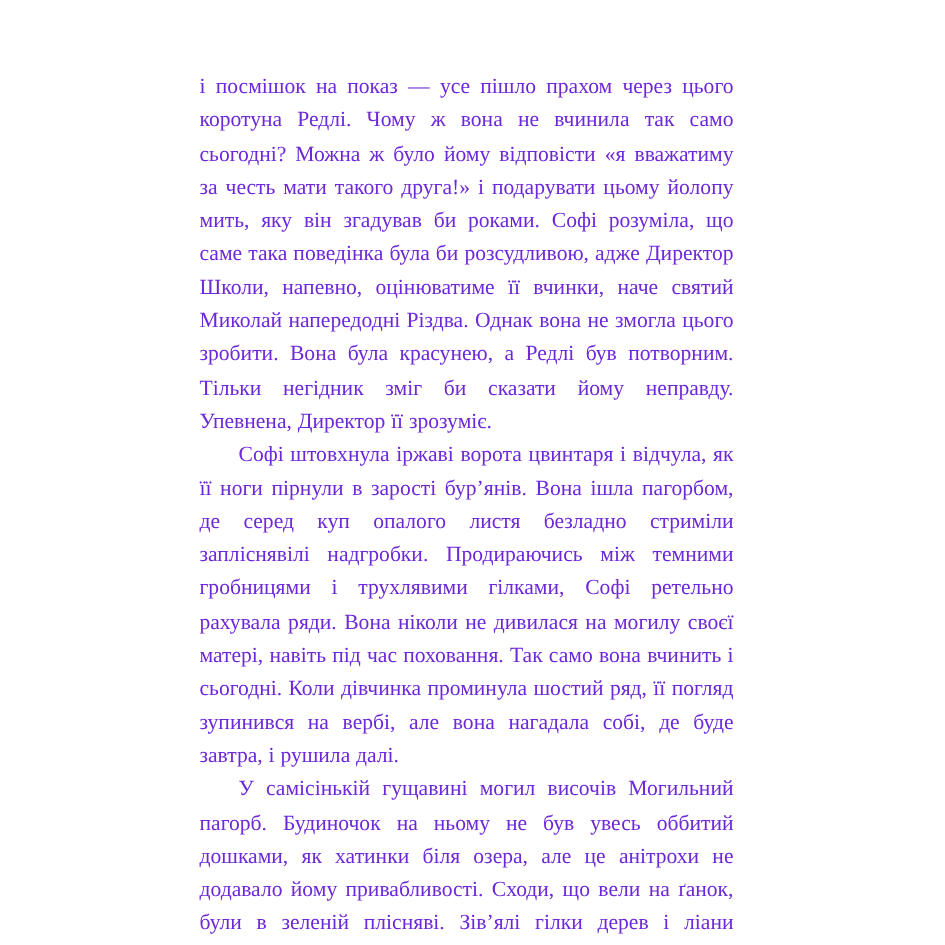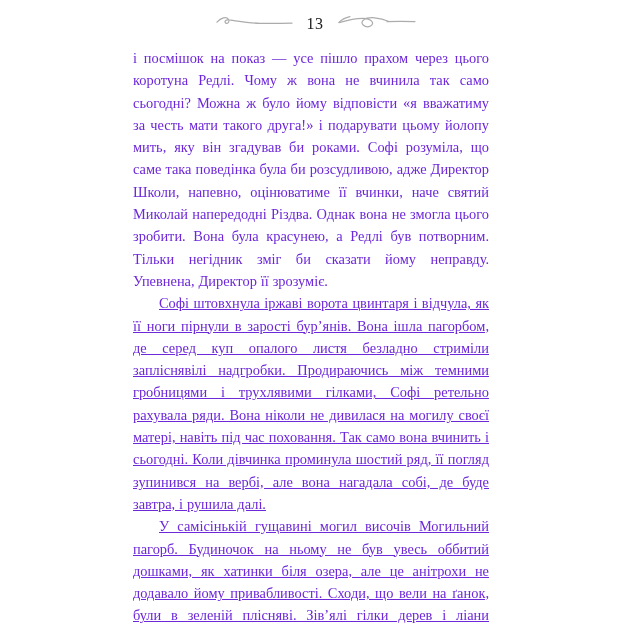--- a/index.html
+++ b/index.html
@@ -69,60 +69,38 @@
     text-align-last: left;
     font-size: 14.4px;
     line-height: 22.3px;
     color: #6d28d9;
     hyphens: manual;
     -webkit-hyphens: manual;
     word-spacing: 0.02em;
   }
   .para.indent {
     text-indent: 26px;
-    text-decoration: underline;
   }
   .para.cont {
     text-indent: 0;
   }
   
   .para.clipped {
     text-align-last: left;
   }
 
   .textblock .para + .para {
     margin-top: 0;
   }
 </style>
 </head>
 <body>
 
 <div class="page">
 
-  <div class="page-header">
-
-    <span class="flourish flourish-left">
-      <svg width="78" height="22" viewBox="0 0 78 22" fill="none" xmlns="http://www.w3.org/2000/svg" aria-hidden="true">
-        <path d="M2 12.2 C6 7.5, 11.5 6.2, 13.4 9.4 C14.9 11.9, 12.4 14.4, 10.6 12.9 C9.3 11.8, 10.4 9.6, 13.2 9.9 C20.5 10.7, 32 13.0, 45 13.3 C57 13.6, 68 13.4, 77 13.2" stroke="#8d8d8d" stroke-width="1.25" stroke-linecap="round" fill="none"></path>
-      </svg>
-    </span>
-
-    <span class="folio">13</span>
-
-    <span class="flourish flourish-right">
-      <svg width="78" height="22" viewBox="0 0 78 22" fill="none" xmlns="http://www.w3.org/2000/svg" aria-hidden="true">
-        <g transform="translate(78,0) scale(-1,1)">
-          <path d="M1 11.6 C9 11.3, 20 11.2, 29 11.6" stroke="#8d8d8d" stroke-width="1.2" stroke-linecap="round" fill="none"></path>
-          <path d="M27 11.5 C36 7.2, 48 6.4, 52.5 10.0 C57 13.6, 50.5 18.6, 45.5 16.0 C40.5 13.4, 45 8.3, 53 8.4 C62 8.5, 70 10.6, 77 12.6" stroke="#8d8d8d" stroke-width="1.25" stroke-linecap="round" fill="none"></path>
-          <path d="M66 6.6 C70.5 7.6, 74.5 9.6, 77 12.4" stroke="#8d8d8d" stroke-width="1.1" stroke-linecap="round" fill="none"></path>
-        </g>
-      </svg>
-    </span>
-
-  </div>
 
   <div class="textblock">
     <p class="para cont">і посмішок на показ — усе пішло прахом через цього коротуна Редлі. Чому ж вона не вчинила так само сьогодні? Можна ж було йому відпо­вісти «я вважатиму за честь мати такого друга!» і подарувати цьому йолопу мить, яку він згаду­вав би роками. Софі розуміла, що саме така поведінка була би розсудливою, адже Директор Школи, напевно, оцінюватиме її вчинки, наче святий Миколай напередодні Різдва. Однак вона не змогла цього зробити. Вона була кра­сунею, а Редлі був потворним. Тільки негідник зміг би сказати йому неправду. Упевнена, Ди­ректор її зрозуміє.</p>
     <p class="para indent">Софі штовхнула іржаві ворота цвинтаря і від­чула, як її ноги пірнули в зарості бур’янів. Вона ішла пагорбом, де серед куп опалого листя без­ладно стриміли запліснявілі надгробки. Продира­ючись між темними гробницями і трухлявими гілками, Софі ретельно рахувала ряди. Вона ні­коли не дивилася на могилу своєї матері, навіть під час поховання. Так само вона вчинить і сьо­годні. Коли дівчинка проминула шостий ряд, її погляд зупинився на вербі, але вона нагадала собі, де буде завтра, і рушила далі.</p>
     <p class="para indent clipped">У самісінькій гущавині могил височів Мо­гильний пагорб. Будиночок на ньому не був увесь оббитий дошками, як хатинки біля озера, але це анітрохи не додавало йому привабливос­ті. Сходи, що вели на ґанок, були в зеленій пліснявi. Зів’ялі гілки дерев і ліани звисали</p>
   </div>
 
 </div>
 
 </body></html>

